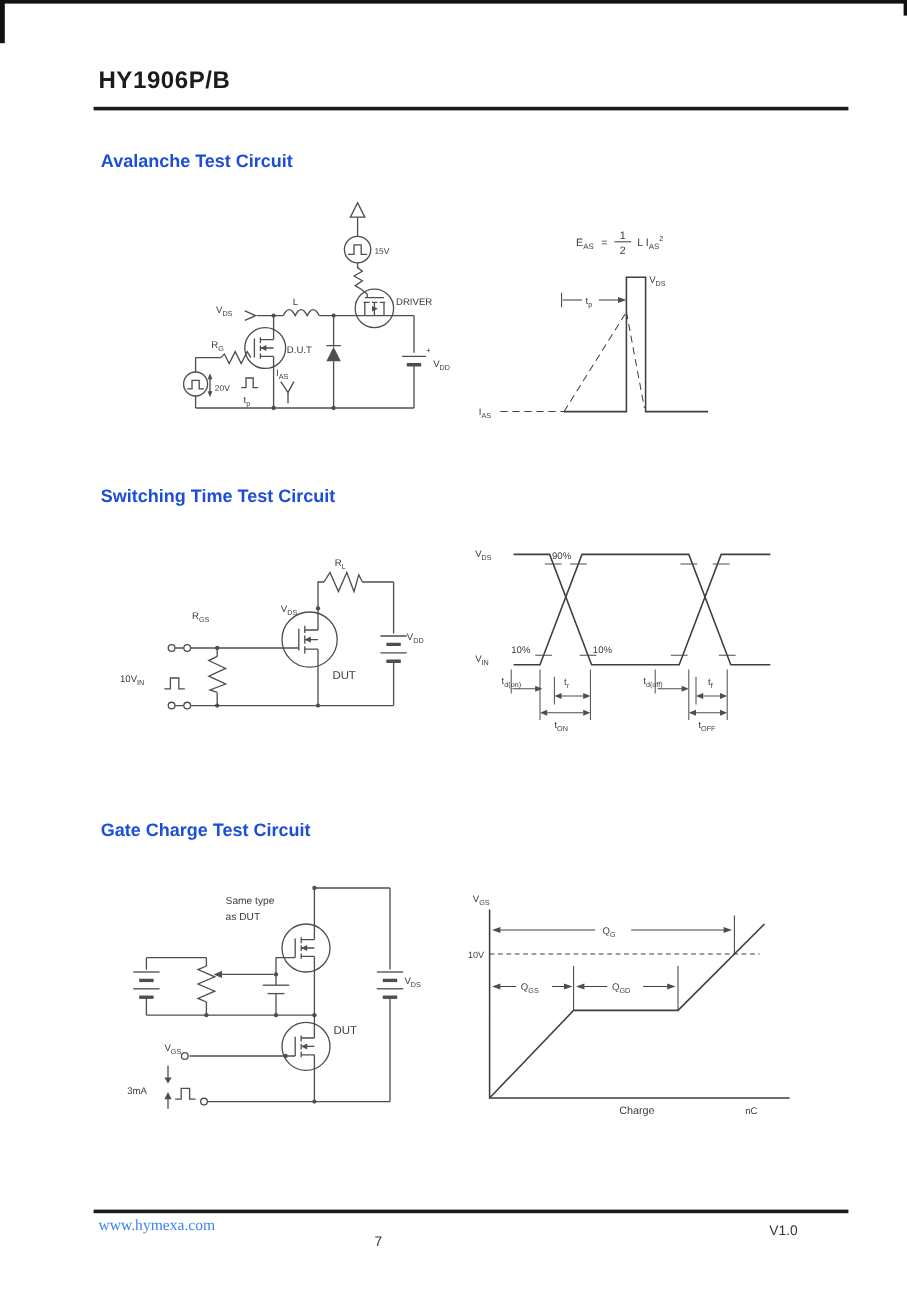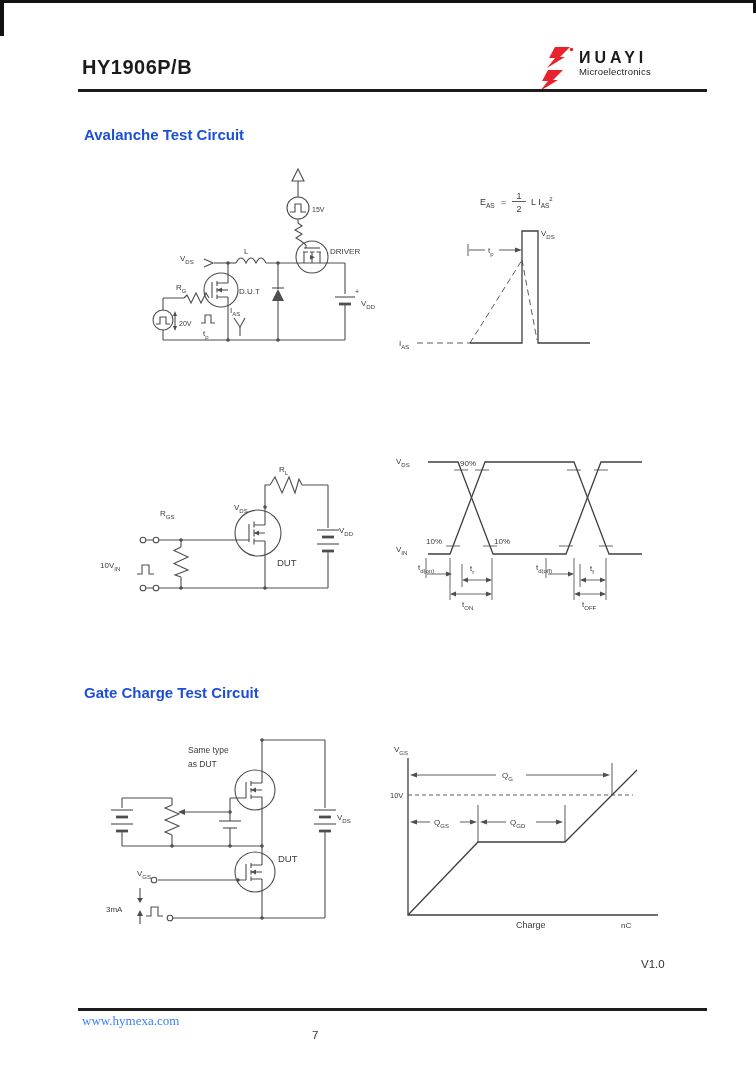--- a/index.html
+++ b/index.html
@@ -12,21 +12,21 @@
   .title{left:82px;top:56px;font-size:20px;font-weight:bold;letter-spacing:.5px;color:#1b1b1b;}
   .rule{background:#1c1c1c;height:3px;}
   .hdr-rule{left:78px;top:89px;width:629px;}
   .ftr-rule{left:78px;top:1008px;width:629px;}
   .logo-box{left:536px;top:45px;width:150px;height:46px;display:flex;align-items:flex-start;}
   .logo-text{margin-left:5px;padding-top:4px;}
   .logo-brand{font-size:16px;font-weight:bold;letter-spacing:4px;color:#1b1b1b;line-height:17px;}
   .logo-sub{font-size:9.5px;color:#222;letter-spacing:.2px;line-height:12px;}
   .sec-heading{font-size:15px;font-weight:bold;color:#1d4ed8;}
   .ftr-site{left:82px;top:1013px;font-family:"Liberation Serif",serif;font-size:13px;color:#3b82f6;}
-  .ftr-ver{left:641px;top:958px;font-size:11.5px;color:#333;}
+  .ftr-ver{left:641px;top:1020px;font-size:11.5px;color:#333;}
   .ftr-page{left:312px;top:1029px;font-size:11.5px;color:#333;}
   svg text{fill:#3a3a3a;font-size:8px;font-family:"Liberation Sans",sans-serif;}
   .w{stroke:#4e4e4e;stroke-width:1.1;fill:none;}
   .w2{stroke:#3f3f3f;stroke-width:1.3;fill:none;}
   .thin{stroke-width:.85;}
   .fillc{fill:#4e4e4e;stroke:none;}
   .bl{stroke:#4e4e4e;stroke-width:1.1;}
   .bs{stroke:#4e4e4e;stroke-width:2.8;}
   .dsh{stroke-dasharray:6,4;}
   .dsh2{stroke-dasharray:4,3;}
@@ -34,36 +34,24 @@
 </head>
 <body>
 
 <div class="page">
 
   <div class="abs scan-top"></div>
   <div class="abs scan-left"></div>
   <div class="abs scan-right"></div>
 
   <div class="abs title">HY1906P/B</div>
-  <div class="abs logo-box">
-    <svg width="38" height="46" viewBox="0 0 38 46">
-      <g fill="#e8232d" stroke="none">
-        <path d="M19,2 L34,2 L24,12 L29,12 L11,23 L19,13 L13,13 Z"></path>
-        <path d="M12,25 L27,25 L17,35 L22,35 L4,46 L12,36 L6,36 Z"></path>
-        <circle cx="35.5" cy="4.5" r="1.8"></circle>
-      </g>
-    </svg>
-    <div class="logo-text">
-      <div class="logo-brand">ИUAYI</div>
-      <div class="logo-sub">Microelectronics</div>
-    </div>
-  </div>
   <div class="abs rule hdr-rule"></div>
 
   <div class="abs sec-heading" style="left:84px;top:126px;">Avalanche Test Circuit</div>
+  <div class="abs sec-heading" style="left:84px;top:405px;">Switching Time Test Circuit</div>
   <div class="abs sec-heading" style="left:84px;top:684px;">Gate Charge Test Circuit</div>
 
   <svg class="abs" style="left:140px;top:160px;" width="260" height="202" viewBox="0 0 260 202">
     <g class="w">
       <polygon points="152,21 164,21 158,9" fill="#fff"></polygon>
       <line x1="158" y1="21" x2="158" y2="37"></line>
       <circle cx="158" cy="48" r="11"></circle>
       <path d="M150,52 h5 v-8 h6 v8 h5"></path>
       <polyline points="158,59 158,63 162,66 155,70 162,74 156,78 161,81 166,85"></polyline>
       <circle cx="172" cy="97" r="16"></circle>

